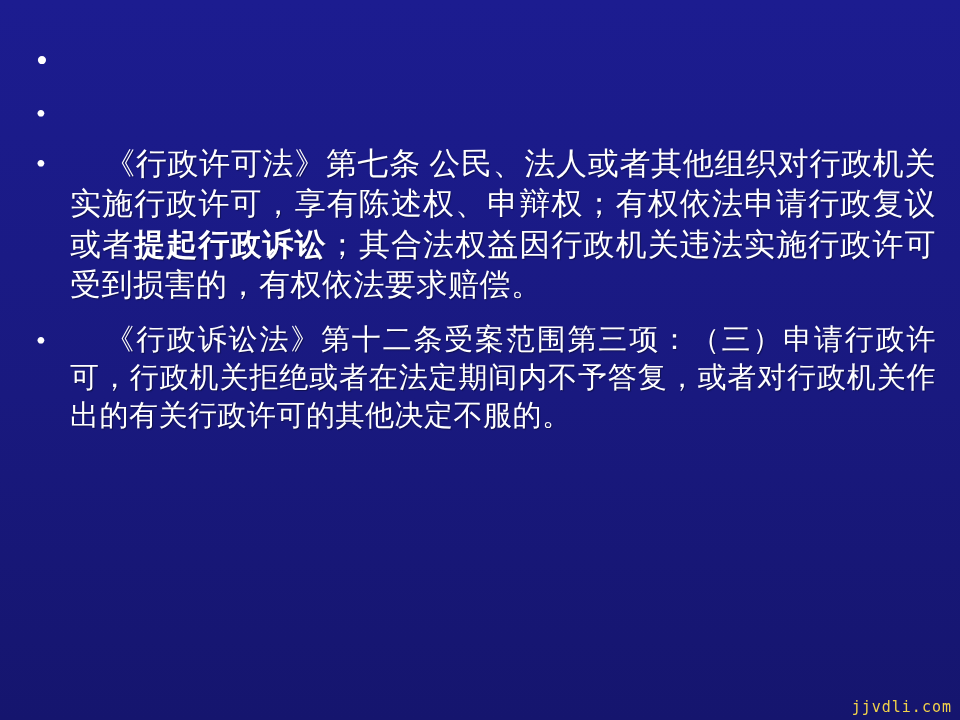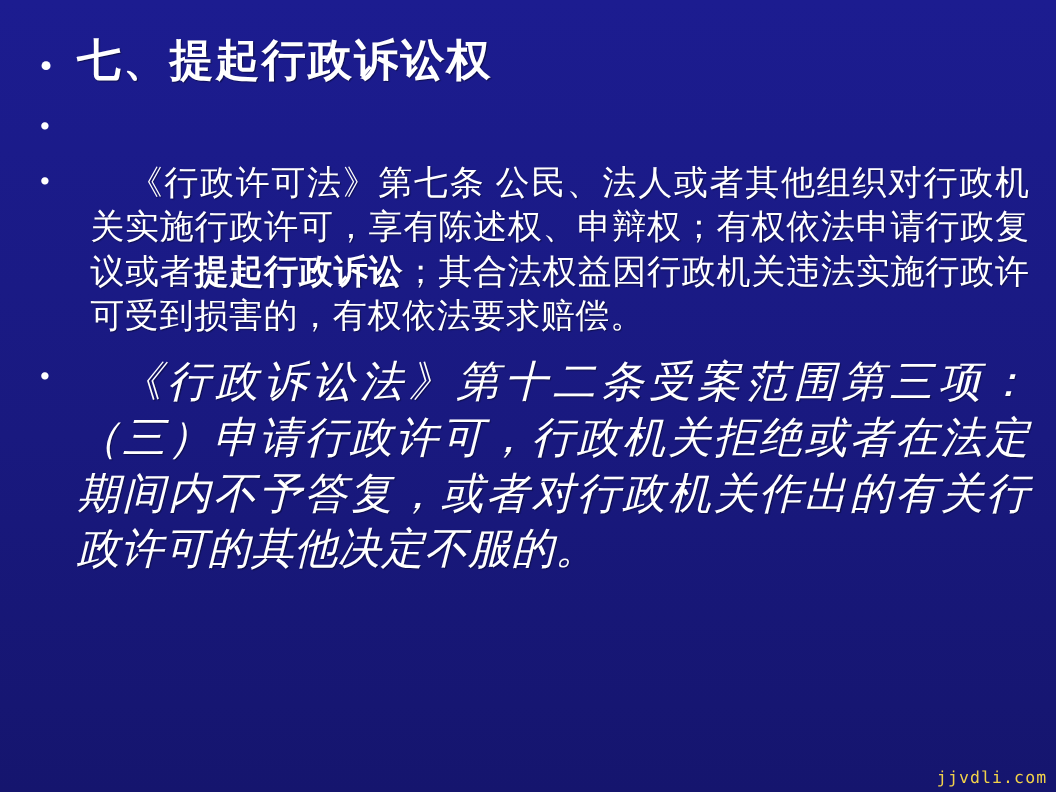--- a/index.html
+++ b/index.html
@@ -68,42 +68,41 @@
     text-shadow: 1px 1px 1px rgba(0,0,0,0.4);
   }
   .para-text .indent {
     display: inline-block;
     width: 34px;
   }
   .bold {
     font-weight: bold;
   }
   .p1 .para-text { font-size: 30px; }
-  .p2 .para-text { font-size: 31px; line-height: 1.30; margin-left: 12px; }
-  .p3 .para-text { font-size: 39px; line-height: 1.30; font-style: italic; }
+  .p2 .para-text { font-size: 31px; line-height: 1.30; }
+  .p3 .para-text { font-size: 29px; line-height: 1.30; }
   .watermark {
     position: absolute;
     right: 8px;
     bottom: 4px;
     font-family: "DejaVu Sans Mono", "Liberation Mono", monospace;
     font-size: 15px;
     color: #f2d24a;
     letter-spacing: 1px;
   }
 </style>
 </head>
 <body>
 
 <div class="slide">
 
   <div class="content">
 
     <div class="bullet-row title-row">
       <span class="bullet-dot">•</span>
-      <span class="title-text">七、提起行政诉讼权</span>
     </div>
 
     <div class="bullet-row para p1">
       <span class="bullet-dot">•</span>
     </div>
 
     <div class="bullet-row para p2">
       <span class="bullet-dot">•</span>
       <span class="para-text"><span class="indent"></span><span>《行政许可法》第七条 公民、法人或者其他组织对行政机关实施行政许可，享有陈述权、申辩权；有权依法申请行政复议或者</span><span class="bold">提起行政诉讼</span><span>；其合法权益因行政机关违法实施行政许可受到损害的，有权依法要求赔偿。</span></span>
     </div>

